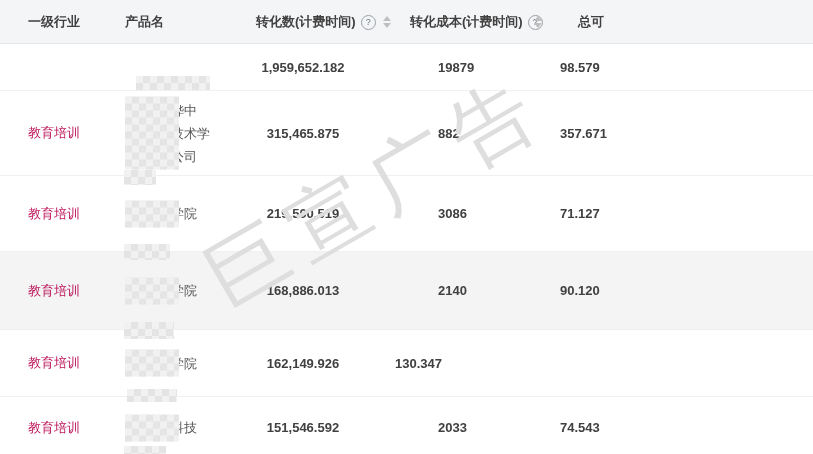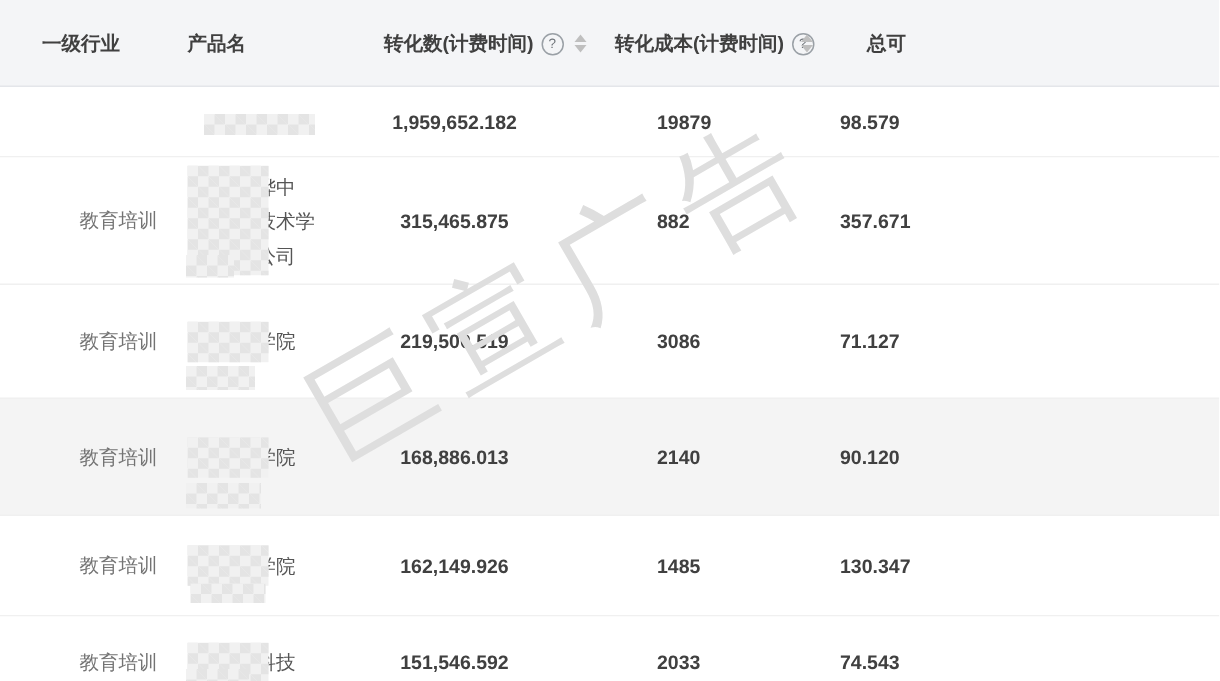--- a/index.html
+++ b/index.html
@@ -13,21 +13,21 @@
     font-size:13px;
   }
   
   .thead,.tr{
     display:grid;
     grid-template-columns:125px 88px 182px 165px 212px 1fr;
     align-items:center;
     box-sizing:border-box;
   }
   .thead{
-    height:58px;
+    height:44px;
     background:var(--header-bg,#f4f5f7);
     border-bottom:1px solid #e4e6ea;
     font-weight:700;
     color:#404040;
   }
   .tr{border-bottom:1px solid #f0f0f0;background:#fff;}
   .tr.hl{background:var(--row-highlight,#f4f4f4);}
   #tbody .tr:nth-child(1){height:47px;}
   #tbody .tr:nth-child(2){height:85px;}
   #tbody .tr:nth-child(3){height:76px;}
@@ -39,21 +39,21 @@
   .c2{position:relative;}
   .c3{text-align:center;padding-right:2px;}
   .c4{padding-left:3px;margin-left:40px;}
   .c5{text-align:left;padding-right:14px;}
   .c6{overflow:hidden;white-space:nowrap;padding-left:18px;}
   .th{position:relative;box-sizing:border-box;}
   .th.c3{text-align:left;padding-right:0;padding-left:2px;}
   .th.c5{text-align:left;padding-right:0;padding-left:15px;}
   .num{font-weight:600;color:#404040;}
   .conv{font-weight:600;color:#404040;}
-  .ind{color:#737373;margin-left:25px;}
+  .ind{color:#be185d;}
   
   .help{
     display:inline-block;width:13px;height:13px;margin-left:5px;
     border:1px solid #9aa0a6;border-radius:50%;
     font-size:9px;line-height:13px;text-align:center;
     color:#6f7479;font-weight:400;vertical-align:1px;
   }
   
   .caret{display:inline-flex;flex-direction:column;gap:2px;vertical-align:middle;}
   .caret i{display:block;width:0;height:0;border-left:4px solid transparent;border-right:4px solid transparent;}
@@ -186,21 +186,20 @@
     <div class="c1"><span class="ind">教育培训</span></div>
     <div class="c2">
       <div class="pwrap">
         <span class="mosaic" style="height: 27px;"></span>
         <span class="plines">
               <div>学院</div>
             </span>
       </div>
     </div>
     <div class="c3 num">162,149.926</div>
-    <div class="c4 conv">1485</div>
     <div class="c5 num">130.347</div>
     <div class="c6"></div>
   </div>
       <div class="tr">
     <div class="c1"><span class="ind">教育培训</span></div>
     <div class="c2">
       <div class="pwrap">
         <span class="mosaic" style="height: 27px;"></span>
         <span class="plines">
               <div>科技</div>

